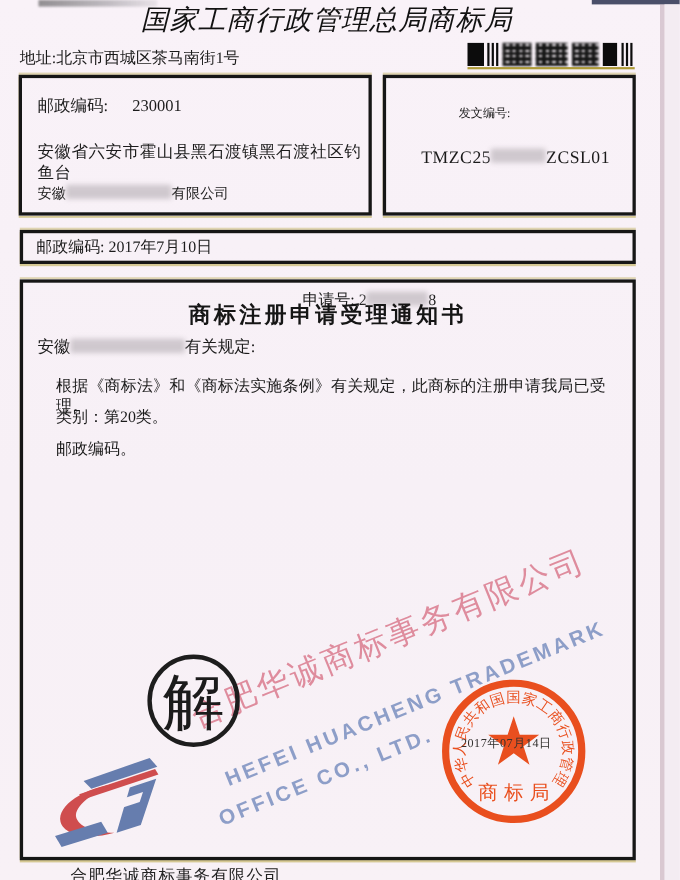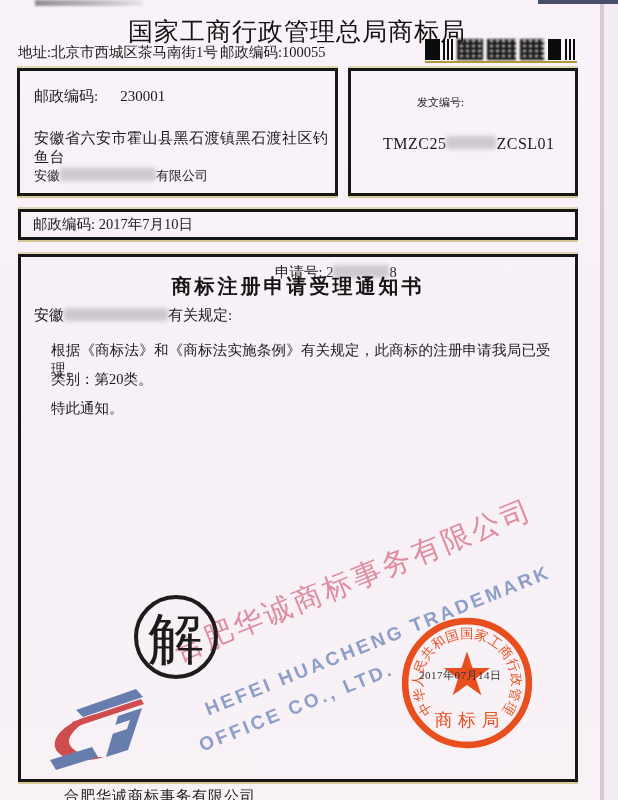--- a/index.html
+++ b/index.html
@@ -12,21 +12,21 @@
   .paper{position:absolute;inset:0;background:linear-gradient(180deg,#f9f2f8 0%,#f7f0f6 55%,#f8f1f6 100%);}
   
   .smudge-tl{position:absolute;left:35px;top:0;width:108px;height:6px;
     background:linear-gradient(90deg,rgba(60,60,60,.55),rgba(90,90,95,.35) 60%,rgba(120,120,125,.12));
     filter:blur(1px);}
   .strip-tr{position:absolute;left:538px;top:0;right:0;height:4px;background:#2b3350;opacity:.85;}
   .edge-shadow{position:absolute;left:600px;top:4px;bottom:0;width:4px;background:rgba(165,135,150,.38);filter:blur(.5px);}
   .edge-margin{position:absolute;left:604px;top:4px;bottom:0;right:0;background:#f3ecf2;}
 
   
-  .hd-title{position:absolute;left:128px;top:15px;font-size:25px;letter-spacing:1px;color:#121212;}
+  .hd-title{position:absolute;left:128px;top:1px;font-size:25px;letter-spacing:1px;color:#121212;font-style:italic;}
   .hd-meta{position:absolute;top:43px;left:18px;font-size:14.5px;color:#1a1a1a;}
   .hd-postal{position:absolute;top:43px;left:220px;font-size:14.5px;color:#1a1a1a;}
 
   
   .barcode{position:absolute;left:425px;top:39px;width:152px;height:21px;display:flex;align-items:stretch;}
   .bc-block{background:#0c0c0c;}
   .bc-bars{display:flex;}
   .bc-bars i{display:block;width:2px;background:#0c0c0c;margin-right:2px;}
   .bc-pix{margin:0 2px;filter:blur(.8px);
     background:
@@ -91,21 +91,20 @@
 
 <div class="paper">
 
   <div class="smudge-tl"></div>
   <div class="strip-tr"></div>
   <div class="edge-margin"></div>
   <div class="edge-shadow"></div>
 
   <div class="hd-title">国家工商行政管理总局商标局</div>
   <div class="hd-meta">地址:北京市西城区茶马南街1号</div>
-  <div class="hd-postal">邮政编码:100055</div>
 
   <div class="barcode">
     <div class="bc-block" style="width:15px"></div>
     <div class="bc-bars" style="margin-left:3px">
         <i></i>
         <i></i>
         <i></i>
       </div>
     <div class="bc-pix" style="width:27px"></div>
     <div class="bc-pix" style="width:29px"></div>
@@ -147,21 +146,21 @@
     </div>
   </div>
 
   <div class="box box-notice">
     <div class="n-title">商标注册申请受理通知书</div>
     <div class="n-recipient">
       <span>安徽</span><span class="redact" style="width:104px"></span><span>有关规定:</span>
     </div>
     <div class="n-body">根据《商标法》和《商标法实施条例》有关规定，此商标的注册申请我局已受理。</div>
     <div class="n-cat">类别：第20类。</div>
-    <div class="n-close">特此通知。</div>
+    <div class="n-close">邮政编码。</div>
   </div>
 
   <div class="wm wm-cn">合肥华诚商标事务有限公司</div>
   <div class="wm wm-en1">HEFEI HUACHENG TRADEMARK</div>
   <div class="wm wm-en2">OFFICE CO., LTD.</div>
 
   <div class="seal-black">
     <span>解</span>
   </div>
 

